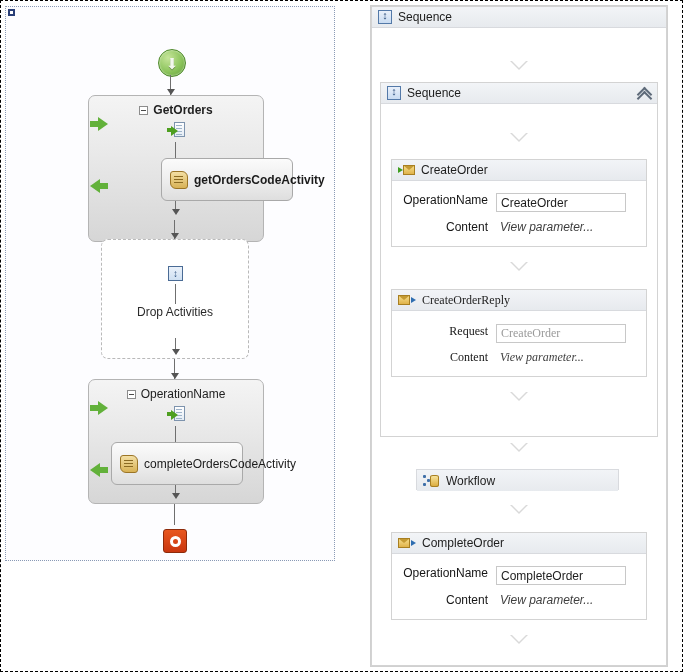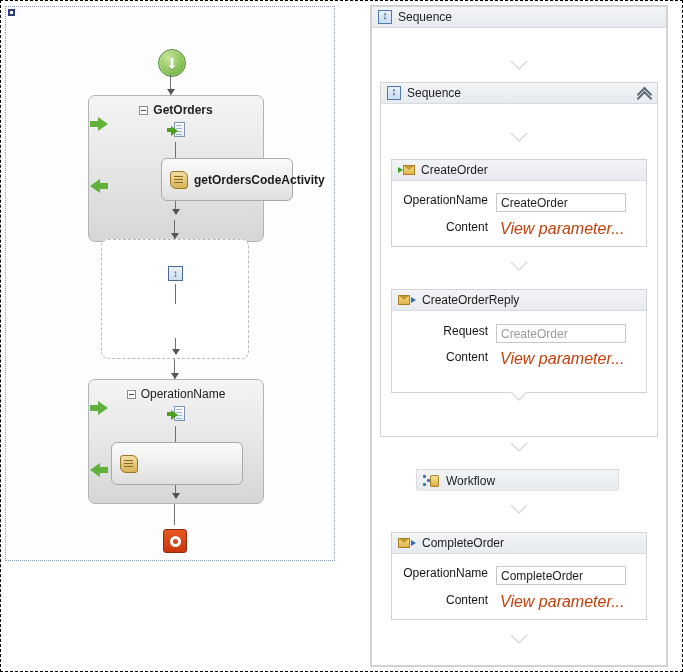--- a/index.html
+++ b/index.html
@@ -251,21 +251,21 @@
     position:absolute;height:20px;display:flex;align-items:flex-start;gap:8px;
     font-size:12px;
   }
   .fld-label{width:96px;text-align:right;color:#161616;}
   .fld-input{
     width:130px;height:19px;box-sizing:border-box;
     border:1px solid #c8c8c8;background:#fff;
     display:flex;align-items:center;padding:0 4px;font-size:12px;color:#1d1d1d;
   }
   .fld-input.muted{color:#9a9a9a;}
-  .fld-static{font-size:16px;color:#c2410c;font-style:italic;width:130px;padding-left:4px;}
+  .fld-static{font-size:12px;color:#404040;font-style:italic;width:130px;padding-left:4px;}
 </style>
 </head>
 <body>
 
 <div id="left-pane">
   <div class="wf-canvas">
 
 
     <div class="start-node" style="left:152px;top:42px;">
       <span class="glyph">⬇</span>
@@ -303,20 +303,21 @@
     <div class="side-arrow right" style="left:92px;top:110px;"></div>
     <div class="side-arrow-tail" style="left:94px;top:176px;"></div>
     <div class="side-arrow left" style="left:84px;top:172px;"></div>
 
     <div class="vline" style="left:168px;top:213px;height:19px;"></div>
     <div class="arrow-dn" style="left:165px;top:226px;"></div>
 
     <div class="comp-act dashed" style="left:95px;top:232px;width:148px;height:120px;">
       <div class="icon-persist" style="left:66px;top:26px;">↕</div>
       <div class="vline" style="left:73px;top:44px;height:20px;"></div>
+      <div class="drop-text" style="top:65px;">Drop Activities</div>
       <div class="vline" style="left:73px;top:98px;height:14px;"></div>
       <div class="arrow-dn" style="left:70px;top:109px;"></div>
     </div>
 
     <div class="vline" style="left:168px;top:352px;height:20px;"></div>
     <div class="arrow-dn" style="left:165px;top:366px;"></div>
 
     <div class="comp-act" style="left:82px;top:372px;width:176px;height:125px;">
       <div class="act-title">
         <span class="expander"></span>
@@ -328,20 +329,21 @@
             <i style="top:5px"></i>
             <i style="top:8px"></i>
             <i style="top:11px"></i>
           </div>
         <div class="arrtail" style="left:0;top:6px;"></div>
         <div class="arr" style="left:4px;"></div>
       </div>
       <div class="vline" style="left:86px;top:46px;height:17px;"></div>
       <div class="leaf-act" style="left:22px;top:62px;width:132px;height:43px;">
         <span class="icon-scroll"></span>
+        <span class="leaf-label">completeOrdersCodeActivity</span>
       </div>
       <div class="vline" style="left:86px;top:105px;height:11px;"></div>
       <div class="arrow-dn" style="left:83px;top:113px;"></div>
     </div>
     <div class="side-arrow-tail" style="left:84px;top:398px;"></div>
     <div class="side-arrow right" style="left:92px;top:394px;"></div>
     <div class="side-arrow-tail" style="left:94px;top:460px;"></div>
     <div class="side-arrow left" style="left:84px;top:456px;"></div>
 
     <div class="vline" style="left:168px;top:497px;height:21px;"></div>
@@ -389,21 +391,21 @@
       <span class="fld-input">CreateOrder</span>
     </div>
     <div class="fld-row" style="left:0px;top:60px;width:256px;">
       <span class="fld-label">Content</span>
       <span class="fld-static">View parameter...</span>
     </div>
   </div>
 
   <div class="tri-dn" style="left:139px;top:256px;"></div>
 
-  <div class="wf4-box" style="left:20px;top:283px;width:256px;height:104px;">
+  <div class="wf4-box" style="left:20px;top:283px;width:256px;height:88px;font-family:Liberation Serif, serif;">
     <div class="wf4-hdr">
       <span class="ic-send4">
         <span class="env"></span>
           <span class="blu"></span>
       </span>
       <span>CreateOrderReply</span>
     </div>
     <div class="fld-row" style="left:0px;top:34px;width:256px;">
       <span class="fld-label">Request</span>
       <span class="fld-input muted">CreateOrder</span>

